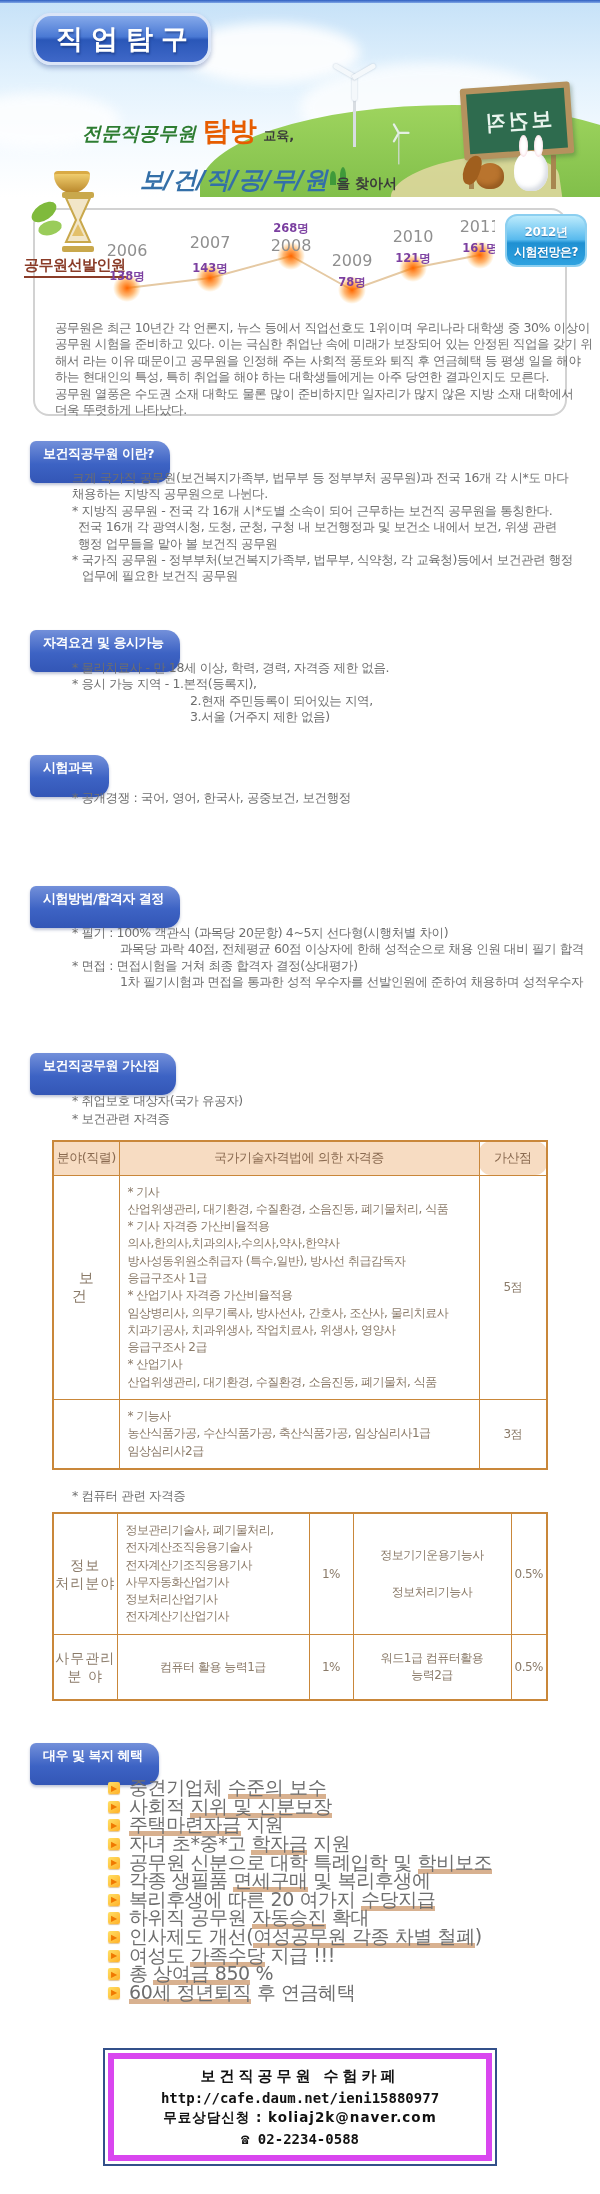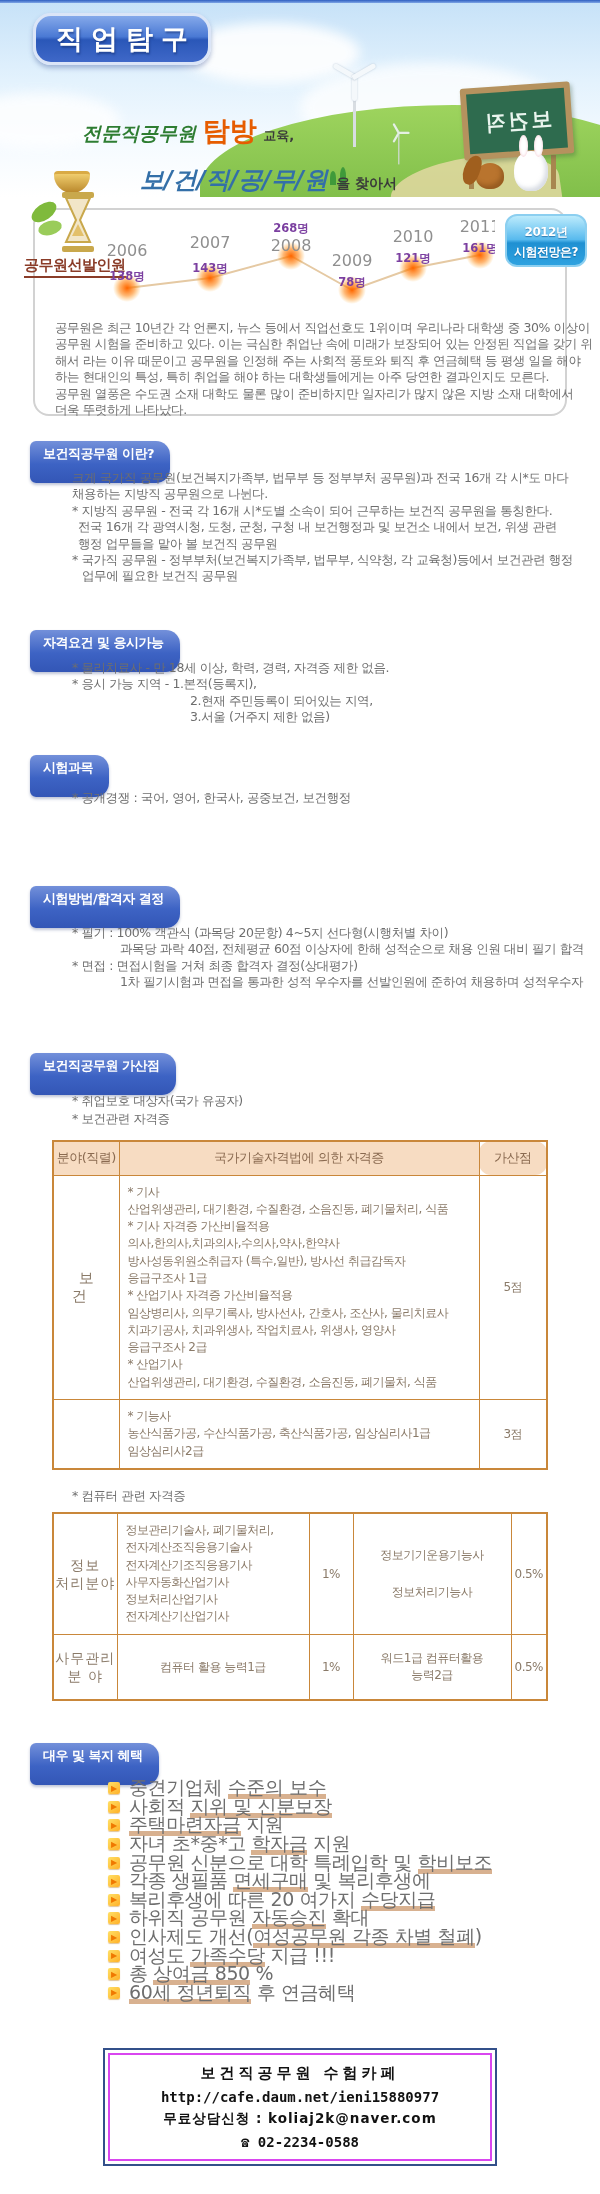--- a/index.html
+++ b/index.html
@@ -102,21 +102,21 @@
   .bullet-icon { display:inline-flex; align-items:center; justify-content:center;
     width:12px; height:12px; margin-right:9px; border-radius:2px;
     background:linear-gradient(135deg,#ffe066,#ffb028); color:#f07800; font-size:8px;
     box-shadow:0 1px 1px rgba(180,110,0,.4); }
   .bullet-text { font-size:19px; color:#6e6e6e; letter-spacing:-0.4px; }
   .mark { background:linear-gradient(#d8b190,#d8b190) no-repeat left bottom/100% 5px; padding-bottom:1px; }
 
   
   .contact-outer { position:absolute; left:103px; top:2048px; width:394px; height:118px;
     border:2px solid #33508a; padding:3px; }
-  .contact-inner { width:100%; height:100%; border:2px solid #d946ef;
+  .contact-inner { width:100%; height:100%; border:6px solid #d946ef;
     display:flex; flex-direction:column; align-items:center; justify-content:space-evenly;
     padding:4px 0; }
   .ct-title { font-size:15px; font-weight:bold; color:#111; letter-spacing:4px; }
   .ct-url, .ct-phone { font-family:"DejaVu Sans Mono","Liberation Mono",monospace;
     font-size:14px; font-weight:bold; color:#111; }
   .ct-consult { font-size:13.5px; font-weight:bold; color:#111; letter-spacing:1px; }
 </style>
 </head>
 <body>
 

